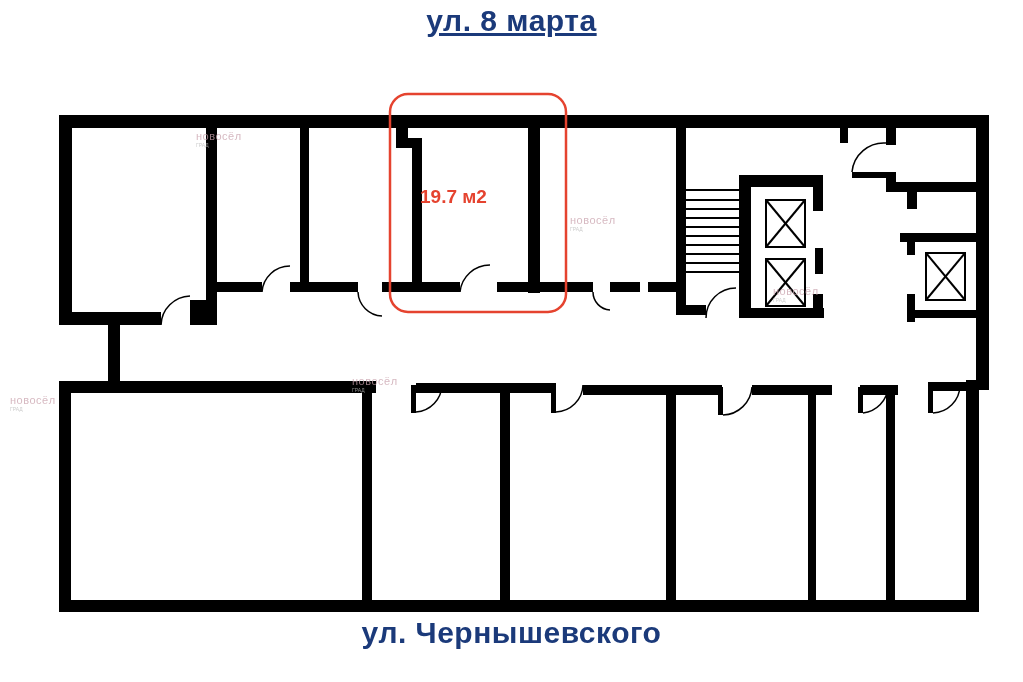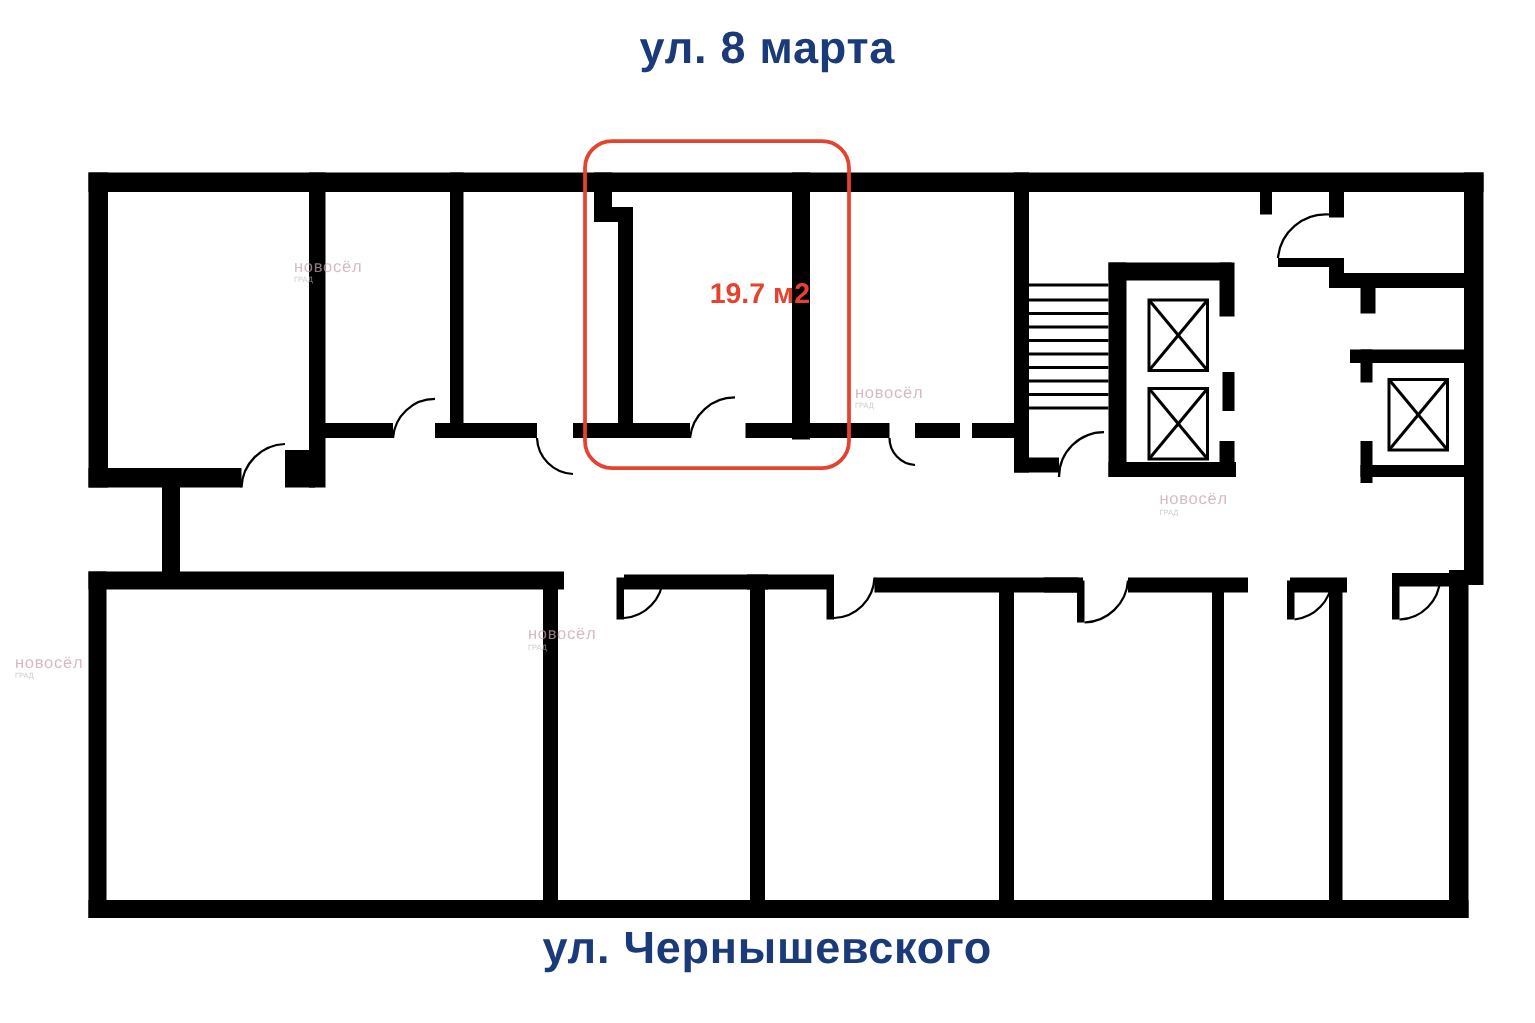--- a/index.html
+++ b/index.html
@@ -1,25 +1,25 @@
 <!DOCTYPE html>
 <html><head>
 <meta charset="utf-8">
 <style>
   html, body { margin:0; padding:0; background:#ffffff; }
   body { width:1023px; height:682px; position:relative; overflow:hidden;
          font-family:"Liberation Sans", sans-serif; }
   .street { position:absolute; left:0; width:1023px; text-align:center;
             font-weight:bold; font-size:30px; color:#1b3a7a; letter-spacing:0.5px; }
-  #street-top { top:16px; }
+  #street-top { top:4px;text-decoration:underline; }
   #street-bottom { top:616px; }
   svg#plan { position:absolute; left:0; top:0; }
-  .area-label { position:absolute; left:420px; top:186px; width:120px; text-align:right;
+  .area-label { position:absolute; left:420px; top:186px; width:120px; text-align:left;
                 font-weight:bold; font-size:19px; color:#e5432f; }
-  .wm { position:absolute; font-size:11px; color:#c9a2ad; opacity:0.75; letter-spacing:0.5px;margin-top:42px; }
+  .wm { position:absolute; font-size:11px; color:#c9a2ad; opacity:0.75; letter-spacing:0.5px; }
   .wm small { display:block; font-size:5px; color:#bbb; letter-spacing:0; }
 </style>
 </head>
 <body>
 
 <div id="street-top" class="street">ул. 8 марта</div>
 
 <svg id="plan" width="1023" height="682" viewBox="0 0 1023 682">
   <g fill="#000">
 

